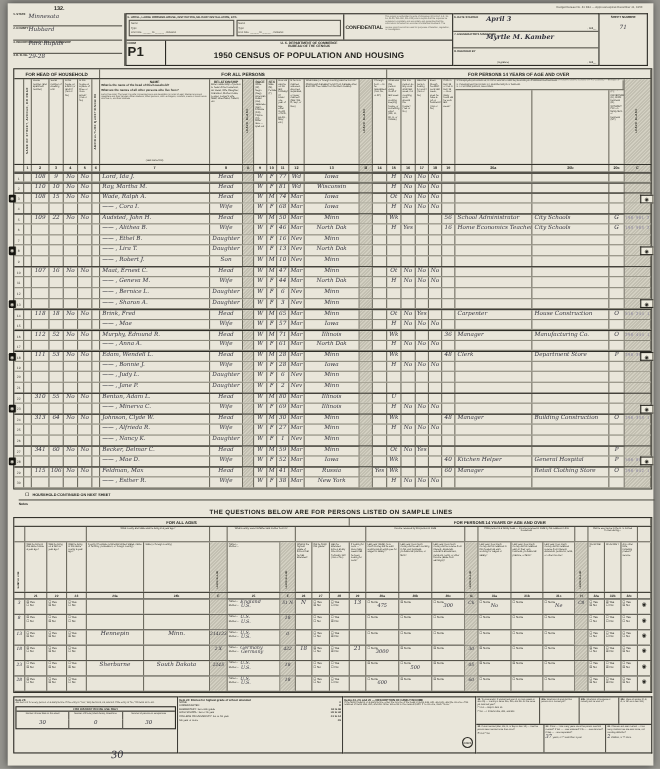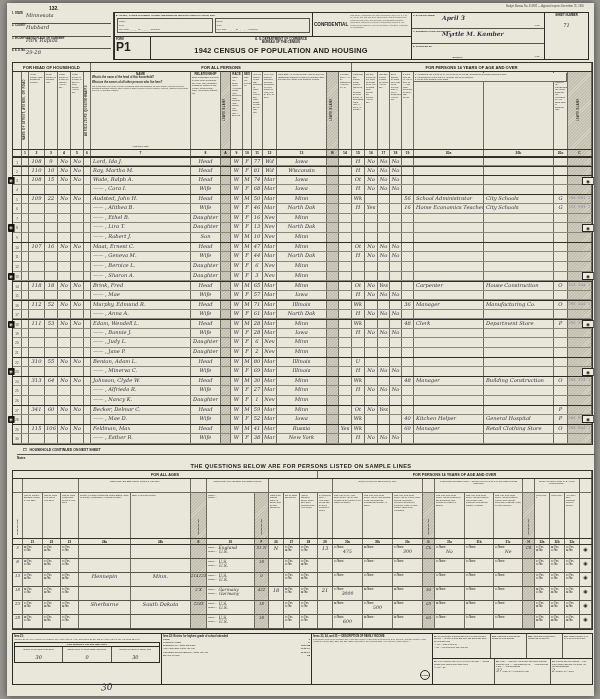--- a/index.html
+++ b/index.html
@@ -171,21 +171,21 @@
           </div>
         </div>
         <div class="hmidbot">
           <div class="formbox">
             <div class="formlbl">FORM</div>
             <div class="formval">P1</div>
           </div>
           <div class="titlebox">
             <div class="dept">U. S. DEPARTMENT OF COMMERCE</div>
             <div class="dept">BUREAU OF THE CENSUS</div>
-            <div class="bigtitle">1942 CENSUS OF POPULATION AND HOUSING</div>
+            <div class="bigtitle">1950 CENSUS OF POPULATION AND HOUSING</div>
           </div>
         </div>
       </div>
       <div class="hright">
         <div class="fld2">
           <span>6. DATE STARTED</span>
           <span class="hw">April 3</span>
           <span class="yr">, 195__</span>
         </div>
         <div class="fld2">

